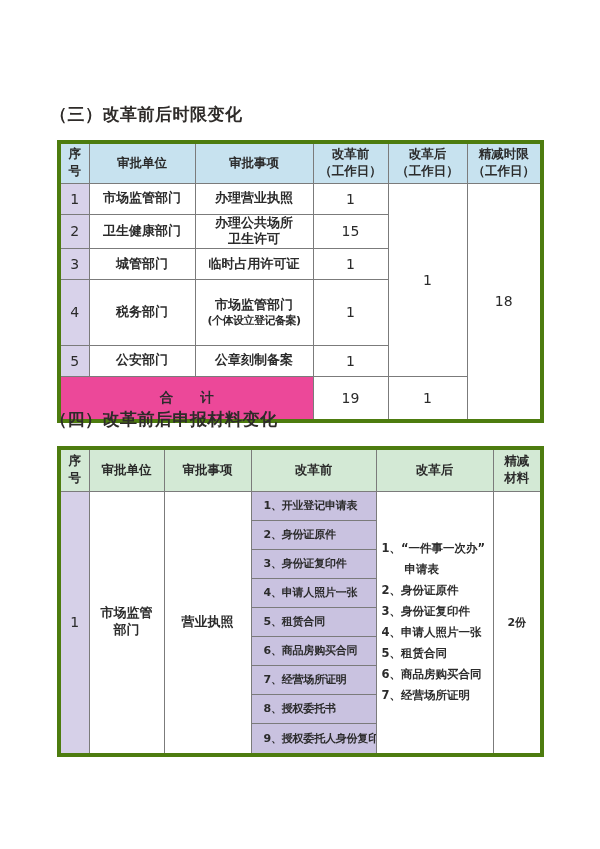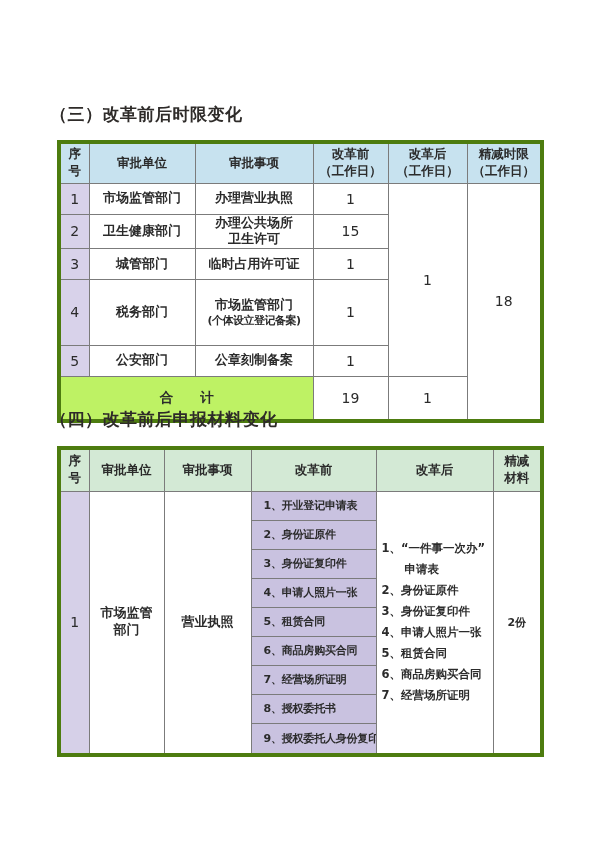--- a/index.html
+++ b/index.html
@@ -49,21 +49,21 @@
     color: #2b2b2b;
   }
   #time-table th { background: #c7e2ef; }
   #material-table th { background: #d3e9d5; }
 
   .zh { font-size: 13px; font-weight: bold; white-space: pre-line; line-height: 1.3; }
   .num { font-size: 14px; font-weight: normal; }
   .seq { background: #d8d2ea; font-size: 14px; font-weight: normal; }
   .seq2 { background: #d6d0e8; font-size: 14px; font-weight: normal; }
   .total-label {
-    background: #bef264;
+    background: #ec4899;
     font-size: 13.5px;
     font-weight: bold;
     margin-left: 48px;
   }
   .sub { display: block; font-size: 11px; letter-spacing: -0.5px; line-height: 1.25; font-weight: bold; }
 
   .before-cell { padding: 0; vertical-align: top; }
   .mat-box {
     box-sizing: border-box;
     height: 29px;

